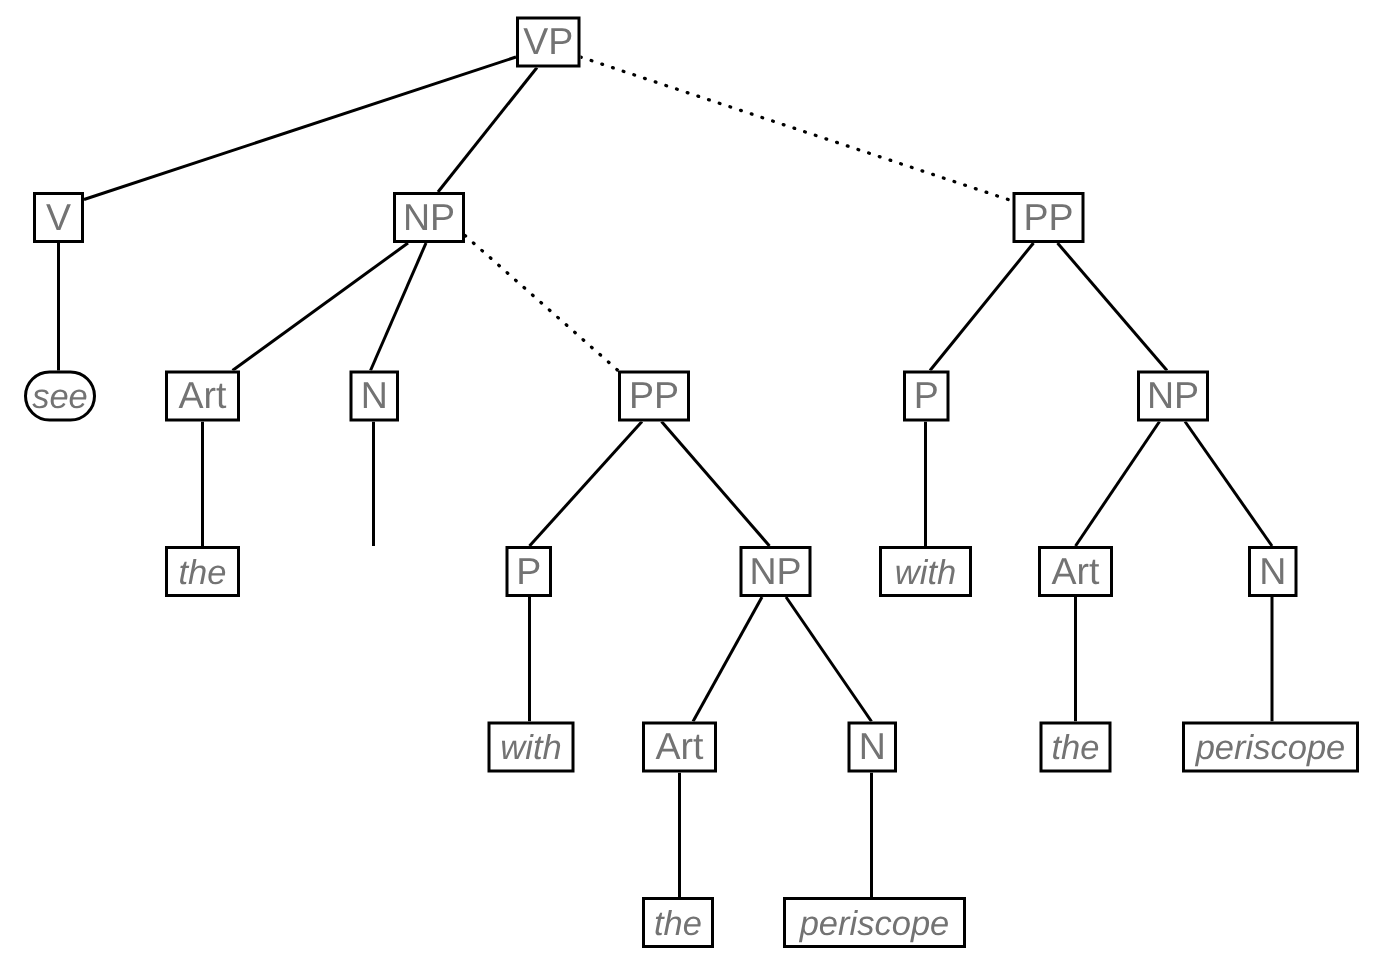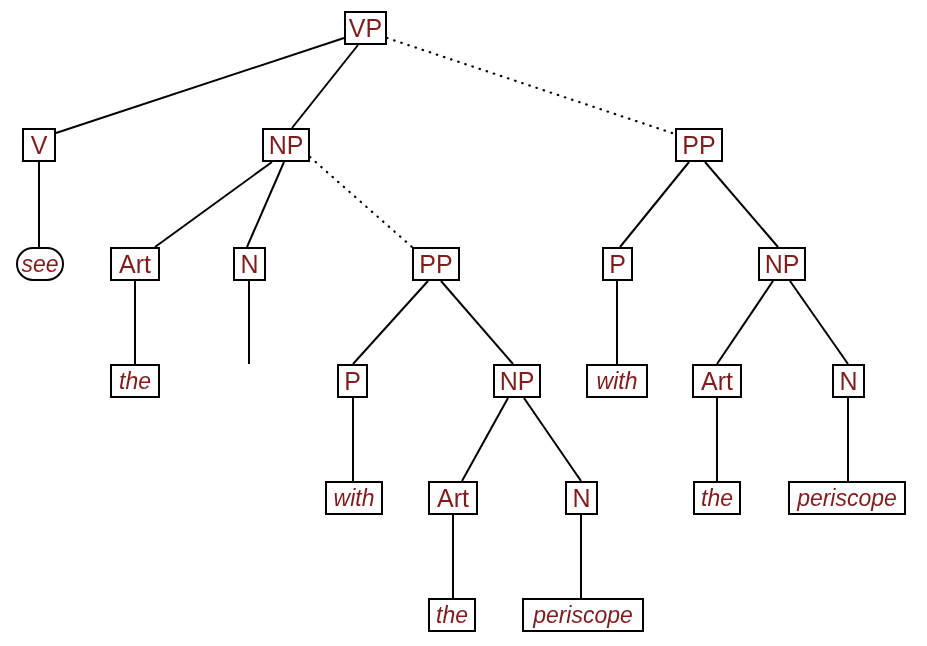--- a/index.html
+++ b/index.html
@@ -28,21 +28,21 @@
   .node-box {
     position: absolute;
     box-sizing: border-box;
     border: 2px solid #000000;
     background: #ffffff;
     display: flex;
     align-items: center;
     justify-content: center;
     white-space: nowrap;
     line-height: 1;
-    color: #7f1d1d;
+    color: #737373;
     font-family: "Liberation Sans", sans-serif;
     font-size: 25px;
     letter-spacing: 0px;
   }
   .node-box.leaf {
     font-style: italic;
     font-size: 23px;
   }
 </style>
 </head>

